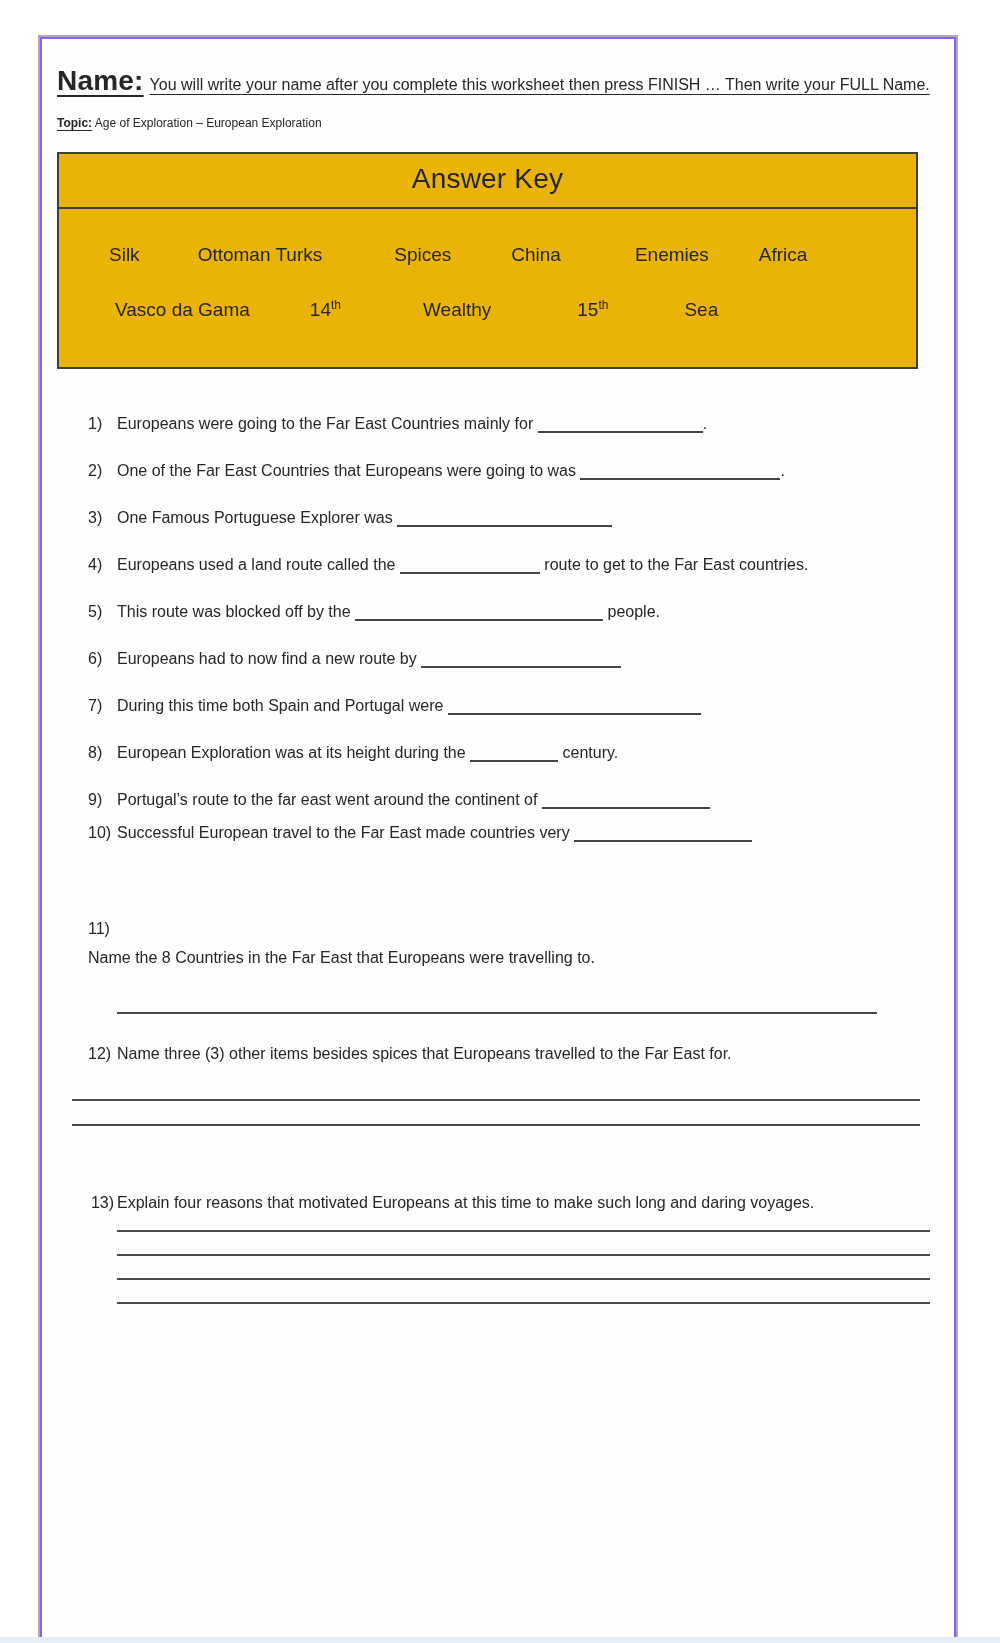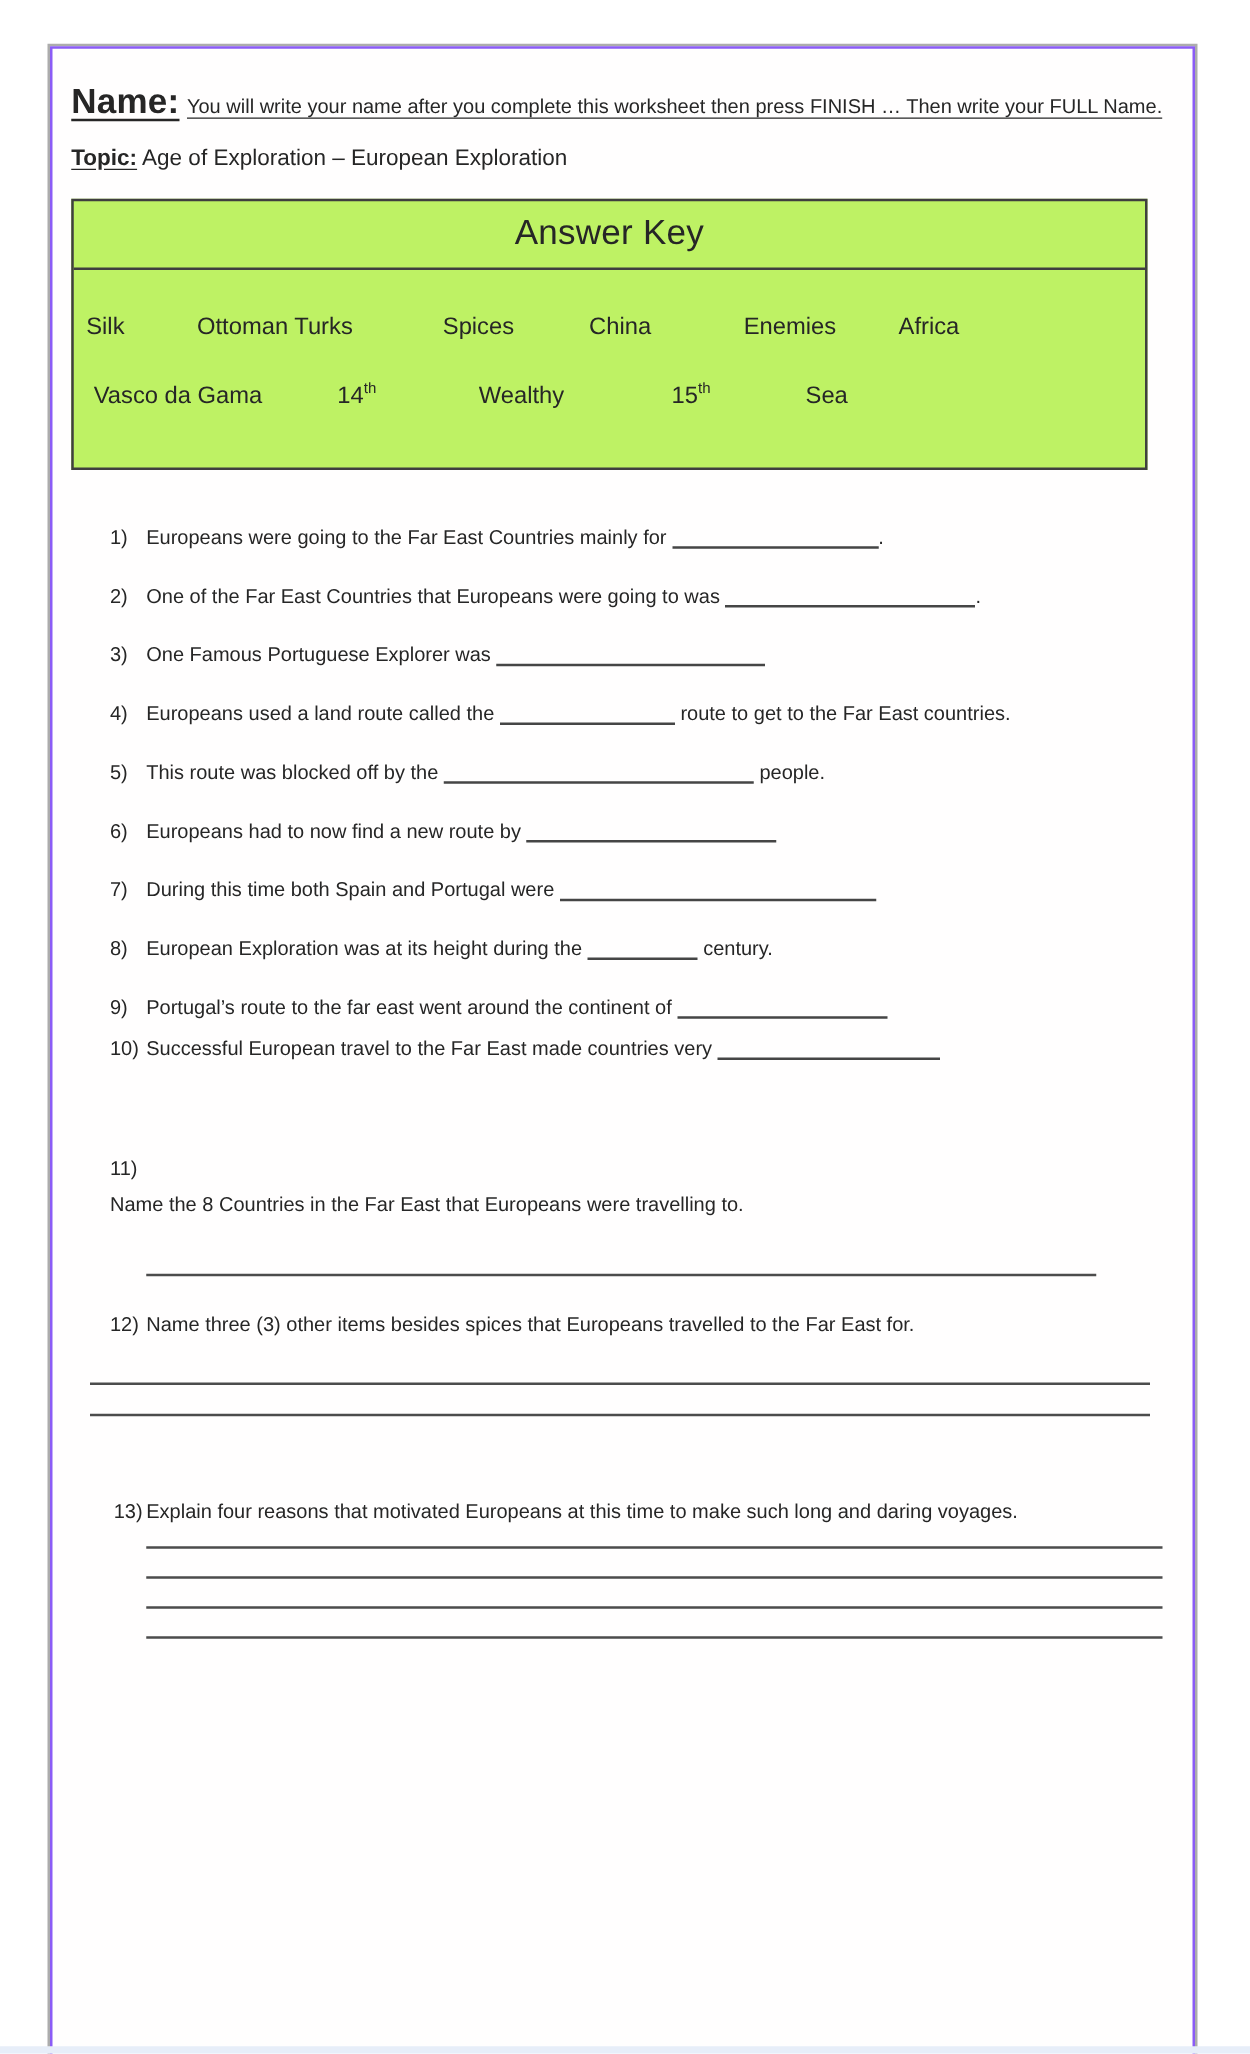--- a/index.html
+++ b/index.html
@@ -4,27 +4,27 @@
 <style>
   html,body{margin:0;padding:0;background:#ffffff;width:1000px;height:1643px;position:relative;overflow:hidden;
     font-family:"Liberation Sans","DejaVu Sans",sans-serif;color:#262626;}
   .sheet{position:absolute;left:40px;top:37px;width:916px;height:1617px;box-sizing:border-box;
     background:#fffefe;border:2px solid #8b5cf6;box-shadow:0 0 0 2px #acacac;
     padding:20px 0 12px 15px;}
   
   .name-line{margin-top:6px;white-space:nowrap;}
   .name-label{font-size:28px;font-weight:bold;text-decoration:underline;text-decoration-thickness:2px;text-underline-offset:5px;letter-spacing:.2px;}
   .name-note{font-size:16px;text-decoration:underline;text-underline-offset:4px;margin-left:6px;}
-  .meta-line{margin-top:19px;font-size:18px;}
+  .meta-line{margin-top:19px;font-size:12px;}
   .meta-label{font-weight:bold;text-decoration:underline;text-underline-offset:3px;}
   .instr{max-width:826px;line-height:1.55;}
   
-  .answer-key{margin-top:22px;width:861px;box-sizing:border-box;border:2px solid #3f3f3f;background:#bef264;}
+  .answer-key{margin-top:22px;width:861px;box-sizing:border-box;border:2px solid #3f3f3f;background:#eab308;}
   .ak-title{font-size:28px;text-align:center;padding:9px 0 12px 0;border-bottom:2px solid #3f3f3f;letter-spacing:.2px;}
-  .ak-body{padding:35px 0 46px 0;font-size:19px;}
+  .ak-body{padding:35px 0 46px 0;font-size:19px;margin-left:40px;}
   .ak-row{white-space:nowrap;}
   .ak-row + .ak-row{margin-top:33px;}
   .wb{display:inline-block;}
   .ak-row1 .wb:nth-child(1){margin-left:10px}
   .ak-row1 .wb:nth-child(2){margin-left:58px}
   .ak-row1 .wb:nth-child(3){margin-left:72px}
   .ak-row1 .wb:nth-child(4){margin-left:60px}
   .ak-row1 .wb:nth-child(5){margin-left:74px}
   .ak-row1 .wb:nth-child(6){margin-left:50px}
   .ak-row2 .wb:nth-child(1){margin-left:16px}

